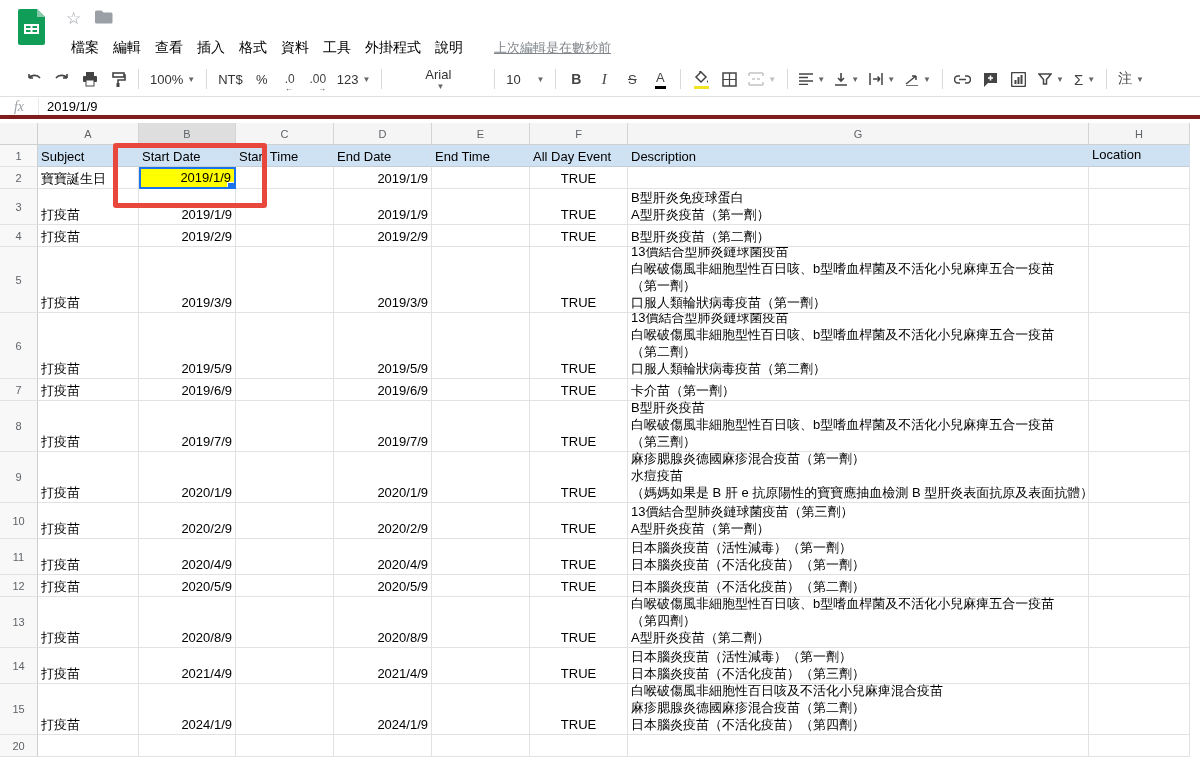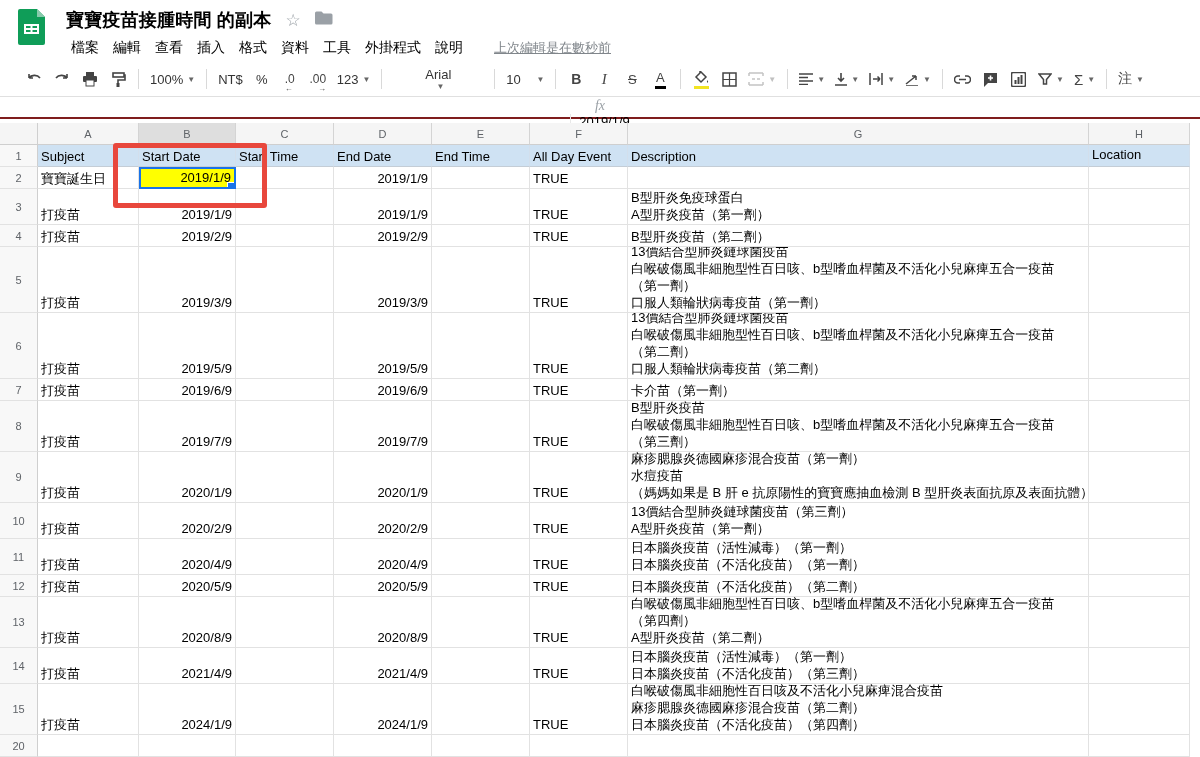--- a/index.html
+++ b/index.html
@@ -38,21 +38,21 @@
   .dec { position:relative; font-size:12px; color:#444; }
   .dec .dArrow { position:absolute; font-size:8px; color:#444; bottom:-7px; }
   .dec.left .dArrow { left:0; }
   .dec.right .dArrow { right:0; }
   .sigma { font-size:15px; color:#444; }
   .zhu { font-size:14px; color:#444; }
   svg.ticon { display:block; }
 
   
   .fxbar { position:absolute; left:0; top:98px; width:1200px; height:21px; background:#fff;
-           border-bottom:2px solid #7f1d1d; display:flex; align-items:center;flex-direction:column; }
+           border-bottom:4px solid #7f1d1d; display:flex; align-items:center; }
   .fx { width:38px; text-align:center; font-family:"Liberation Serif", serif; font-style:italic;
         font-size:14px; color:#9aa0a6; }
   .fx-value { flex:1; border-left:1px solid #e8e8e8; padding-left:8px; font-size:13px; color:#000; height:100%;
               display:flex; align-items:center; }
 
   
   .grid { position:absolute; left:0; top:123px; width:1200px; height:634px; background:#fff; }
   .colheads { display:flex; height:22px; }
   .corner { width:38px; height:22px; background:#f5f5f5; border-right:1px solid #cfcfcf; border-bottom:1px solid #cfcfcf; }
   .colhead { height:22px; background:#f5f5f5; border-right:1px solid #d4d4d4; border-bottom:1px solid #cfcfcf;
@@ -60,21 +60,21 @@
   .colhead.sel { background:#dedede; }
   .rows { display:flex; flex-direction:column; height:612px; }
   .grow { display:flex; }
   .grow.fill { flex:1; }
   .gutter { width:38px; background:#f8f8f8; border-right:1px solid #cfcfcf; border-bottom:1px solid #e2e2e2;
             display:flex; align-items:center; justify-content:center; font-size:11px; color:#5f6368; }
   .cell { border-right:1px solid #e2e2e2; border-bottom:1px solid #e2e2e2; font-size:13px; color:#000;
           display:flex; flex-direction:column; justify-content:flex-end; overflow:hidden; background:#fff; }
   .cell > div { line-height:15px; padding:0 3px 2px 3px; white-space:nowrap; }
   .cell.al-r { align-items:flex-end; }
-  .cell.al-c { align-items:flex-start; }
+  .cell.al-c { align-items:center; }
   .hrow .cell { background:#cfe2f3; border-right:1px solid #d3dfec; border-bottom:1px solid #c4cdd6; }
   .cell.selcell { background:#ffff00; border:2px solid #1a73e8; position:relative; }
   .handle { position:absolute; right:-1px; bottom:-1px; width:6px; height:6px; background:#1a73e8; border:1px solid #fff; }
 
   
   .redbox { position:absolute; left:113px; top:143px; width:154px; height:65px; border:5px solid #e8473c;
             border-radius:3px; pointer-events:none; z-index:50; }
 </style>
 </head>
 <body>
@@ -88,21 +88,20 @@
       <g fill="#fff">
         <rect x="6" y="15" width="15" height="2"></rect>
         <rect x="6" y="19" width="15" height="2"></rect>
         <rect x="6" y="23" width="15" height="2"></rect>
         <rect x="6" y="15" width="2" height="10"></rect>
         <rect x="12.5" y="15" width="2" height="10"></rect>
         <rect x="19" y="15" width="2" height="10"></rect>
       </g>
     </svg>
     <div class="title-row">
-      <span class="doc-title">寶寶疫苗接腫時間 的副本</span>
       <span class="star">☆</span>
       <span class="folder">
         <svg width="18" height="14" viewBox="0 0 18 14">
             <path d="M0 2 a1.5 1.5 0 0 1 1.5-1.5 h5 l2 2 h7.5 a1.5 1.5 0 0 1 1.5 1.5 v8 a1.5 1.5 0 0 1 -1.5 1.5 h-14.5 a1.5 1.5 0 0 1 -1.5 -1.5 z" fill="#9aa0a6"></path>
           </svg>
       </span>
     </div>
     <div class="menubar" id="menubar">
         <div class="menu-item">檔案</div>
         <div class="menu-item">編輯</div>

